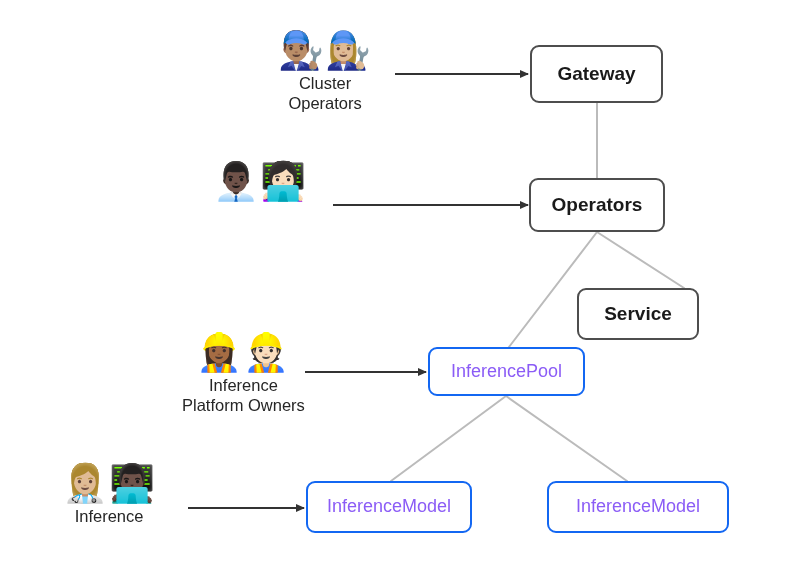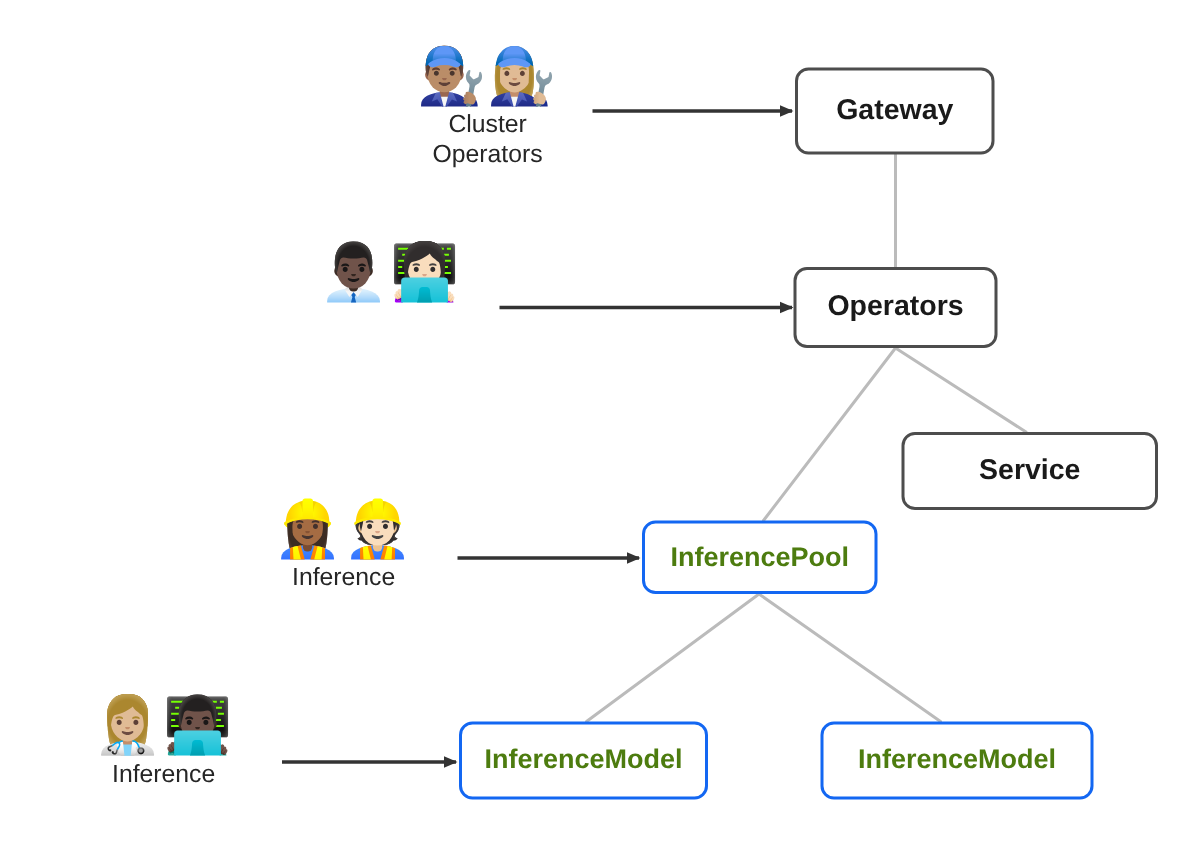--- a/index.html
+++ b/index.html
@@ -37,23 +37,23 @@
     line-height: 1.1;
   }
   .node.plain {
     border: 2px solid #4d4d4d;
     color: #1a1a1a;
     font-size: 19px;
     font-weight: bold;
   }
   .node.accent {
     border: 2.5px solid #1367f2;
-    color: #4d7c0f;
+    color: #8b5cf6;
     font-size: 18px;
-    font-weight: bold;
+    font-weight: normal;
   }
   .persona {
     position: absolute;
     display: flex;
     flex-direction: column;
     align-items: center;
     text-align: center;
   }
   .persona-emoji {
     font-size: 37px;
@@ -96,21 +96,21 @@
       </g>
   </svg>
 
   <div id="nodes-layer">
       <div class="node plain" style="left: 530px; top: 45px; width: 133px; height: 58px;">
         <span>Gateway</span>
       </div>
       <div class="node plain" style="left: 529px; top: 178px; width: 136px; height: 54px;">
         <span>Operators</span>
       </div>
-      <div class="node plain" style="left: 601px; top: 288px; width: 171px; height: 52px;">
+      <div class="node plain" style="left: 577px; top: 288px; width: 122px; height: 52px;">
         <span>Service</span>
       </div>
       <div class="node accent" style="left: 428px; top: 347px; width: 157px; height: 49px;">
         <span>InferencePool</span>
       </div>
       <div class="node accent" style="left: 306px; top: 481px; width: 166px; height: 52px;">
         <span>InferenceModel</span>
       </div>
       <div class="node accent" style="left: 547px; top: 481px; width: 182px; height: 52px;">
         <span>InferenceModel</span>
@@ -124,20 +124,21 @@
           <div>Operators</div>
         </div>
       </div>
       <div class="persona" style="left: 213px; top: 163px;">
         <div class="persona-emoji">👨🏿‍💼👩🏻‍💻</div>
       </div>
       <div class="persona" style="left: 182px; top: 334px;">
         <div class="persona-emoji">👷🏾‍♀️👷🏻</div>
         <div class="persona-label">
           <div>Inference</div>
+          <div>Platform Owners</div>
         </div>
       </div>
       <div class="persona" style="left: 62px; top: 465px;">
         <div class="persona-emoji">👩🏼‍⚕️👨🏿‍💻</div>
         <div class="persona-label">
           <div>Inference</div>
         </div>
       </div>
     </div>
 

